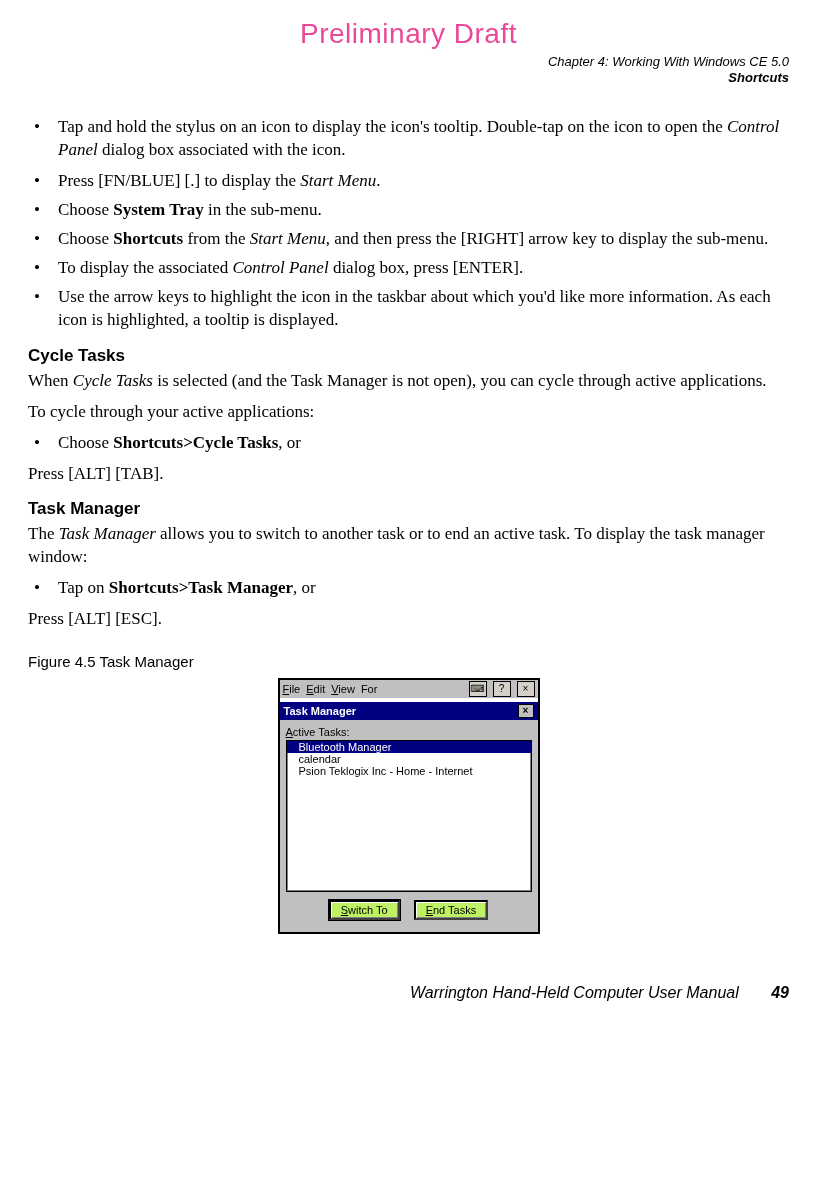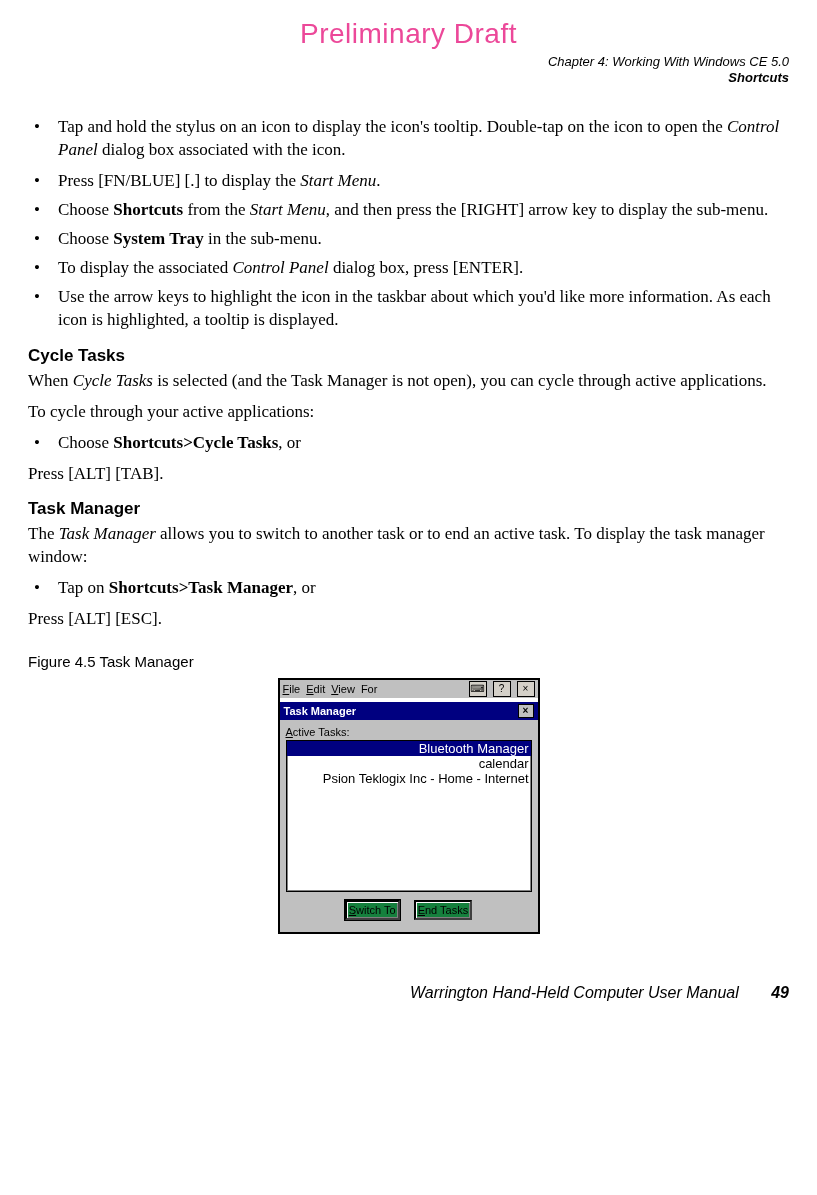--- a/index.html
+++ b/index.html
@@ -130,42 +130,41 @@
   }
   .label { display: block; margin-bottom: 2px; }
   .listbox {
     background: #fff;
     border: 1px solid #000;
     box-shadow: inset -1px -1px 0 #808080, inset 1px 1px 0 #808080;
     height: 150px;
     overflow: hidden;
   }
   .listitem {
-    padding: 0 2px;
+    padding: 0 12px;
     white-space: nowrap;
-    font-size: 13px;
-    text-align: right;
+    font-size: 11px;
   }
   .listitem.selected {
     background: #000080;
     color: #fff;
   }
   .btnrow {
     display: flex;
     justify-content: center;
     gap: 14px;
     padding: 8px 0 6px 0;
   }
   .btn95 {
     border: 2px solid #000;
     border-right-color: #404040;
     border-bottom-color: #404040;
-    background: #15803d;
+    background: #bef264;
     box-shadow: inset 1px 1px 0 #fff, inset -1px -1px 0 #808080;
-    padding: 2px 2px;
+    padding: 2px 10px;
     font-size: 11px;
   }
   .btn95.default {
     outline: 1px solid #000;
   }
   .footer {
     margin-top: 50px;
     text-align: right;
     font-style: italic;
     font-family: "Trebuchet MS", Arial, sans-serif;
@@ -188,24 +187,24 @@
       <span>Tap and hold the stylus on an icon to display the icon's tooltip. Double-tap on the icon to open the </span><span class="italic">Control Panel</span><span> dialog box associated with the icon.</span>
     </li>
   </ul>
 
 
   <ul class="bullets">
     <li>
       <span>Press [FN/BLUE] [.] to display the </span><span class="italic">Start Menu</span><span>.</span>
     </li>
     <li>
+      <span>Choose </span><span class="bold">System Tray</span><span> in the sub-menu.</span>
+    </li>
+    <li>
       <span>Choose </span><span class="bold">Shortcuts</span><span> from the </span><span class="italic">Start Menu</span><span>, and then press the [RIGHT] arrow key to display the sub-menu.</span>
-    </li>
-    <li>
-      <span>Choose </span><span class="bold">System Tray</span><span> in the sub-menu.</span>
     </li>
     <li>
       <span>To display the associated </span><span class="italic">Control Panel</span><span> dialog box, press [ENTER].</span>
     </li>
     <li>Use the arrow keys to highlight the icon in the taskbar about which you'd like more information. As each icon is highlighted, a tooltip is displayed.</li>
   </ul>
 
   <div class="section-head">Cycle Tasks</div>
   <p class="body">
     <span>When </span><span class="italic">Cycle Tasks</span><span> is selected (and the Task Manager is not open), you can cycle through active applications.</span>

